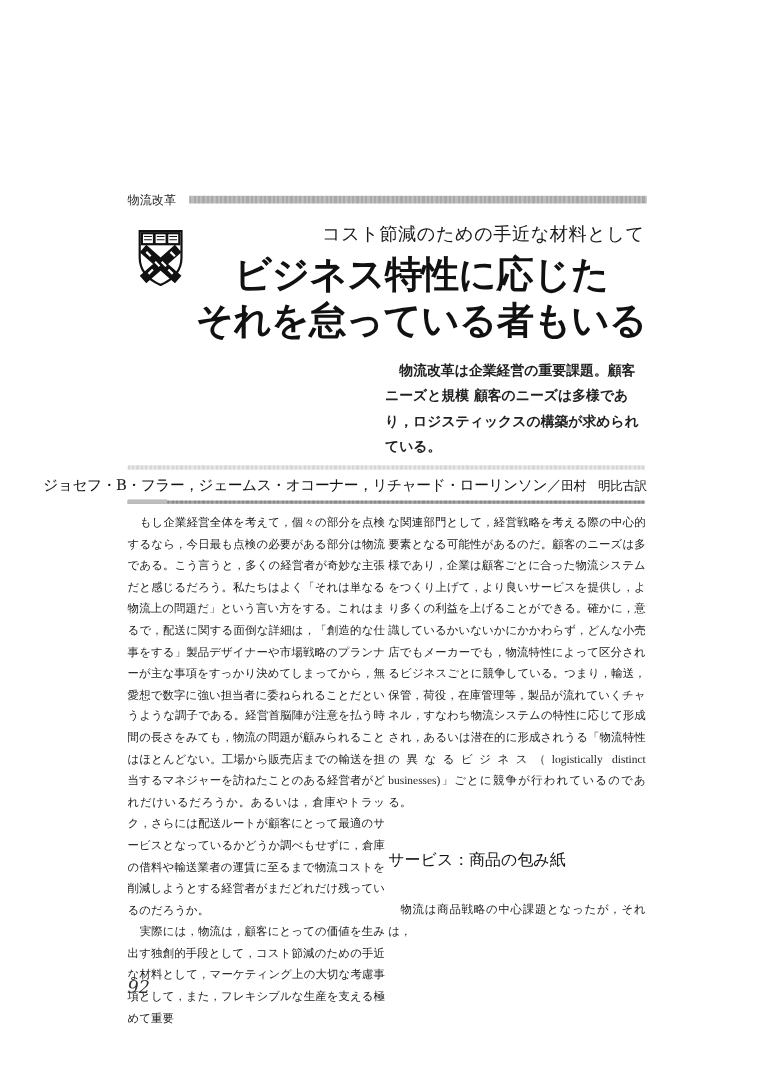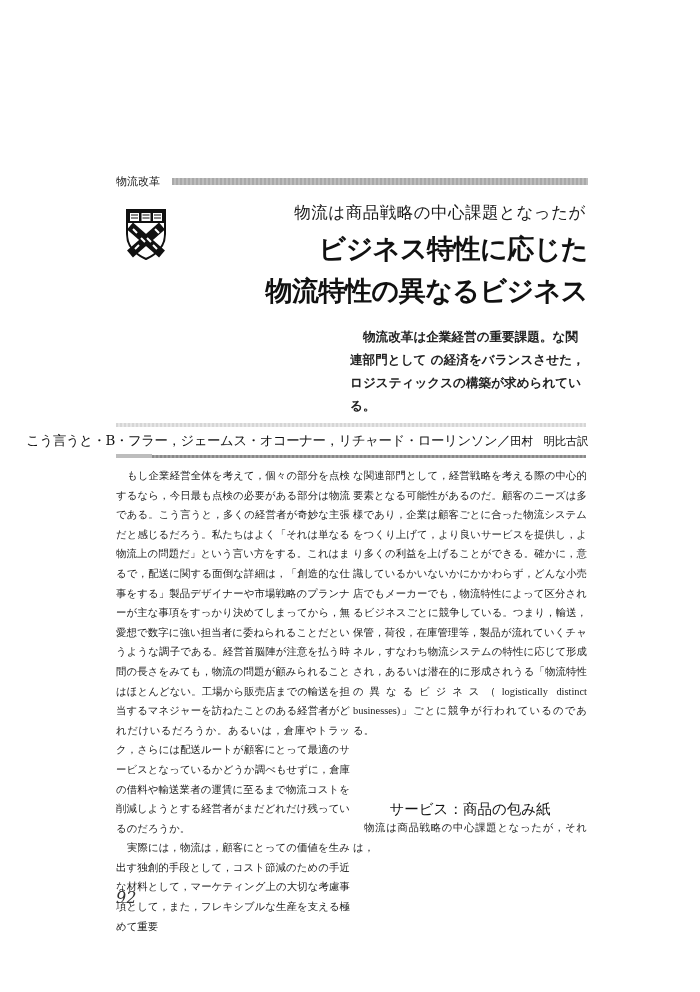--- a/index.html
+++ b/index.html
@@ -9,22 +9,22 @@
 
     .section-label { position: absolute; left: 116px; top: 174px; font-size: 11px;
       font-family: "DejaVu Sans", sans-serif; color: #222; letter-spacing: 0px; }
     .section-rule { position: absolute; left: 172px; top: 178px; width: 416px; height: 7px;
       background: repeating-linear-gradient(90deg,#a9a9a9 0 2px,#bdbdbd 2px 4px); }
 
     .logo { position: absolute; left: 125px; top: 208px; width: 42px; height: 52px; }
 
     .kicker { position: absolute; right: 114px; top: 202px; font-size: 16.5px;
       font-family: "DejaVu Serif", serif; color: #1a1a1a; white-space: nowrap; letter-spacing: 0.5px; }
-    .title { position: absolute; right: 112px; top: 230px; font-size: 27px; line-height: 42px;
-      font-weight: bold; text-align: right; font-family: Liberation Mono, monospace; color: #111;
+    .title { position: absolute; right: 112px; top: 230px; font-size: 34px; line-height: 42px;
+      font-weight: bold; text-align: center; font-family: Liberation Serif, serif; color: #111;
       letter-spacing: -0.5px; }
     .title div { white-space: nowrap; }
 
     .lead { position: absolute; left: 350px; top: 325px; width: 240px; font-size: 12.6px;
       line-height: 23px; font-weight: bold; font-family: "DejaVu Sans", sans-serif; color: #222; }
     .lead .ind { display: inline-block; width: 13px; }
 
     .rule-top { position: absolute; left: 116px; top: 423px; width: 470px; height: 4px;
       background: repeating-linear-gradient(90deg,#d6d6d6 0 2px,#e6e6e6 2px 4px); }
     .authors { position: absolute; right: 112px; top: 432px; font-size: 13.4px;
@@ -34,22 +34,22 @@
       background: repeating-linear-gradient(90deg,#8a8a8a 0 2px,#a4a4a4 2px 4px); }
     .rule-bottom::before { content:""; position:absolute; left:0; top:-1px; width:36px; height:4px; background:#bdbdbd; }
 
     .col { position: absolute; top: 466px; width: 234px; font-size: 10.4px; line-height: 19.6px;
       font-family: Liberation Serif, serif; color: #222; text-align: justify; }
     .col.left { left: 116px; }
     .col.right { left: 353px; }
     .col p { margin: 0; text-indent: 11px; }
     .col p.cont { text-indent: 0; }
 
-    .subhead { position: absolute; left: 353px; top: 772px; width: 234px; text-align: center;
-      font-size: 14.5px; font-family: "DejaVu Serif", serif; color: #111; margin-top: 28px; }
+    .subhead { position: absolute; left: 353px; top: 772px; width: 234px; text-align: left;
+      font-size: 14.5px; font-family: "DejaVu Serif", serif; color: #111; }
     .col.right2 { top: 818px; }
 
     .pagenum { position: absolute; left: 116px; top: 888px; font-size: 16px; font-style: italic;
       font-family: "DejaVu Serif", serif; color: #333; }
   </style>
 </head>
 <body>
 
 <div class="page">
 
@@ -62,31 +62,31 @@
       <rect x="3" y="3" width="36" height="12" fill="#111"></rect>
       <rect x="5" y="5" width="9" height="8" fill="#fff"></rect>
       <rect x="16.5" y="5" width="9" height="8" fill="#fff"></rect>
       <rect x="28" y="5" width="9" height="8" fill="#fff"></rect>
       <path d="M6 7 h7 M6 10 h7 M17.5 7 h7 M17.5 10 h7 M29 7 h7 M29 10 h7" stroke="#111" stroke-width="1"></path>
       <path d="M5 18 L37 46 M37 18 L5 46" stroke="#111" stroke-width="9"></path>
       <path d="M8 21 L12 25 M30 21 L34 25 M16 30 L20 34 M22 30 L26 34 M10 41 L14 37 M28 37 L32 41" stroke="#fff" stroke-width="2"></path>
     </svg>
   </div>
 
-  <div class="kicker">物流は商品戦略の中心課題となったが</div>
+  <div class="kicker">コスト節減のための手近な材料として</div>
   <div class="title">
     <div>ビジネス特性に応じた</div>
-    <div>物流特性の異なるビジネス</div>
+    <div>それを怠っている者もいる</div>
   </div>
 
-  <div class="lead"><span class="ind"></span><span>物流改革は企業経営の重要課題。な関連部門として の経済をバランスさせた，ロジスティックスの構築が求められている。</span></div>
+  <div class="lead"><span class="ind"></span><span>物流改革は企業経営の重要課題。顧客ニーズと規模 顧客のニーズは多様であり，ロジスティックスの構築が求められている。</span></div>
 
   <div class="rule-top"></div>
   <div class="authors">
-    <span>こう言うと・B・フラー，ジェームス・オコーナー，リチャード・ローリンソン／</span><span class="trans">田村　明比古訳</span>
+    <span>ジョセフ・B・フラー，ジェームス・オコーナー，リチャード・ローリンソン／</span><span class="trans">田村　明比古訳</span>
   </div>
   <div class="rule-bottom"></div>
 
   <div class="col left">
     <p>もし企業経営全体を考えて，個々の部分を点検するなら，今日最も点検の必要がある部分は物流である。こう言うと，多くの経営者が奇妙な主張だと感じるだろう。私たちはよく「それは単なる物流上の問題だ」という言い方をする。これはまるで，配送に関する面倒な詳細は，「創造的な仕事をする」製品デザイナーや市場戦略のプランナーが主な事項をすっかり決めてしまってから，無愛想で数字に強い担当者に委ねられることだというような調子である。経営首脳陣が注意を払う時間の長さをみても，物流の問題が顧みられることはほとんどない。工場から販売店までの輸送を担当するマネジャーを訪ねたことのある経営者がどれだけいるだろうか。あるいは，倉庫やトラック，さらには配送ルートが顧客にとって最適のサービスとなっているかどうか調べもせずに，倉庫の借料や輸送業者の運賃に至るまで物流コストを削減しようとする経営者がまだどれだけ残っているのだろうか。</p>
     <p>実際には，物流は，顧客にとっての価値を生み出す独創的手段として，コスト節減のための手近な材料として，マーケティング上の大切な考慮事項として，また，フレキシブルな生産を支える極めて重要</p>
   </div>
 
   <div class="col right">
     <p class="cont">な関連部門として，経営戦略を考える際の中心的要素となる可能性があるのだ。顧客のニーズは多様であり，企業は顧客ごとに合った物流システムをつくり上げて，より良いサービスを提供し，より多くの利益を上げることができる。確かに，意識しているかいないかにかかわらず，どんな小売店でもメーカーでも，物流特性によって区分されるビジネスごとに競争している。つまり，輸送，保管，荷役，在庫管理等，製品が流れていくチャネル，すなわち物流システムの特性に応じて形成され，あるいは潜在的に形成されうる「物流特性の異なるビジネス（logistically distinct businesses)」ごとに競争が行われているのである。</p>

